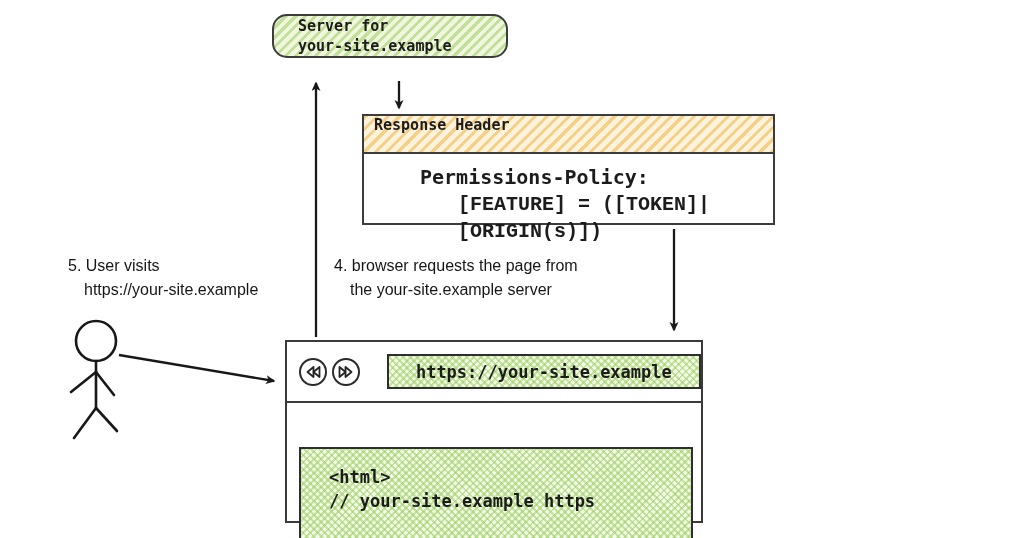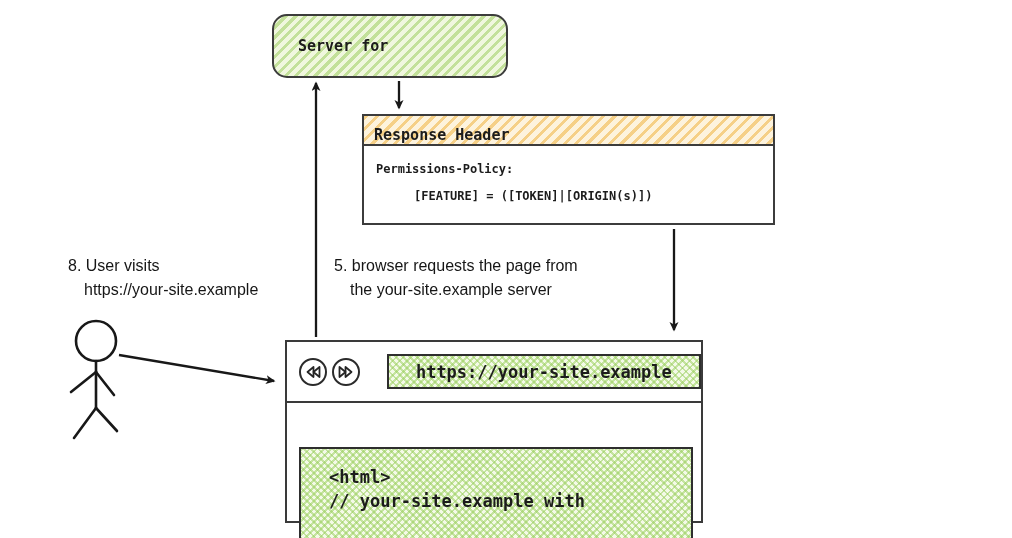--- a/index.html
+++ b/index.html
@@ -6,42 +6,42 @@
   #stage{
     position:relative;width:1012px;height:538px;background:#ffffff;overflow:hidden;
     font-family:"DejaVu Sans Mono","Liberation Mono",monospace;color:#1f1f1f;
   }
   
   .mono{font-family:"DejaVu Sans Mono","Liberation Mono",monospace;font-weight:bold;color:#1c1c1c;}
   .hand{font-family:"Liberation Sans","DejaVu Sans",sans-serif;font-size:16px;color:#161616;line-height:24px;}
   .abs{position:absolute;}
   
   #server-box{
-    left:272px;top:14px;width:236px;height:64px;box-sizing:border-box;
+    left:272px;top:14px;width:236px;height:44px;box-sizing:border-box;
     border:2.5px solid #3c3c3c;border-radius:15px;
     background-color:#f0f7de;
     background-image:repeating-linear-gradient(135deg, rgba(158,206,98,0.55) 0 3px, rgba(255,255,255,0) 3px 7px);
     display:flex;flex-direction:column;justify-content:center;padding-left:24px;
   }
   #server-box .line{font-size:15px;line-height:20px;}
   
   #response-box{
     left:362px;top:114px;width:413px;height:111px;box-sizing:border-box;
     border:2px solid #3c3c3c;background:#ffffff;
   }
   #response-title-bar{
-    box-sizing:border-box;height:30px;border-bottom:2px solid #3c3c3c;
+    box-sizing:border-box;height:38px;border-bottom:2px solid #3c3c3c;
     background-color:#fdf3dd;
     background-image:repeating-linear-gradient(135deg, rgba(243,196,106,0.75) 0 3px, rgba(255,255,255,0) 3px 8px);
-    display:flex;align-items:flex-end;padding-left:10px;
+    display:flex;align-items:flex-start;padding-left:10px;
   }
   #response-title-bar .line{font-size:15px;}
   #response-body{padding:10px 0 0 12px;}
-  #response-body .line{font-size:12px;line-height:27px;}
-  #response-body .indent{padding-left:38px;}
+  #response-body .line{font-size:20px;line-height:27px;margin-left:44px;}
+  #response-body .indent{padding-left:38px;font-family:Liberation Mono, monospace;}
   
   #note-1{left:68px;top:254px;width:260px;}
   #note-2{left:334px;top:254px;width:340px;}
   #note-3{left:700px;top:254px;width:300px;}
   .note .l2{padding-left:16px;}
   
   #browser{
     left:285px;top:340px;width:418px;height:183px;box-sizing:border-box;
     border:2px solid #3a3a3a;background:#ffffff;
   }
@@ -79,39 +79,40 @@
   #overlay{position:absolute;left:0;top:0;width:1012px;height:538px;pointer-events:none;}
   #overlay line, #overlay circle{stroke:#181818;fill:none;}
 </style>
 </head>
 <body>
 
 <div id="stage">
 
   <div id="server-box" class="abs">
     <div class="line mono">Server for</div>
+    <div class="line mono">your-site.example</div>
   </div>
 
   <div id="response-box" class="abs">
     <div id="response-title-bar">
       <span class="line mono">Response Header</span>
     </div>
     <div id="response-body">
       <div class="line mono">Permissions-Policy:</div>
       <div class="line mono indent">[FEATURE] = ([TOKEN]|[ORIGIN(s)])</div>
     </div>
   </div>
 
   <div id="note-1" class="abs note hand">
-    <div class="l1">8. User visits</div>
+    <div class="l1">5. User visits</div>
     <div class="l2">https://your-site.example</div>
   </div>
 
   <div id="note-2" class="abs note hand">
-    <div class="l1">5. browser requests the page from</div>
+    <div class="l1">4. browser requests the page from</div>
     <div class="l2">the your-site.example server</div>
   </div>
 
   <div id="note-3" class="abs note hand">
   </div>
 
   <div id="browser" class="abs">
     <div id="browser-toolbar">
       <div class="nav-btn">
         <span>
@@ -128,21 +129,21 @@
             <path d="M8.5 3 L14.5 8 L8.5 13 Z" fill="none" stroke="#242424" stroke-width="1.8" stroke-linejoin="round"></path>
           </svg>
         </span>
       </div>
       <div id="url-bar">
         <span class="line mono">https://your-site.example</span>
       </div>
     </div>
     <div id="browser-content">
       <div class="line mono">&lt;html&gt;</div>
-      <div class="line mono">// your-site.example with</div>
+      <div class="line mono">// your-site.example https</div>
     </div>
   </div>
 
   <svg id="overlay" viewBox="0 0 1012 538">
     <defs>
       <marker id="ah" markerWidth="11" markerHeight="11" refX="8" refY="4.5" orient="auto" markerUnits="userSpaceOnUse">
         <path d="M0,0 L9.5,4.5 L0,9 L2.5,4.5 Z" fill="#181818"></path>
       </marker>
     </defs>
 

